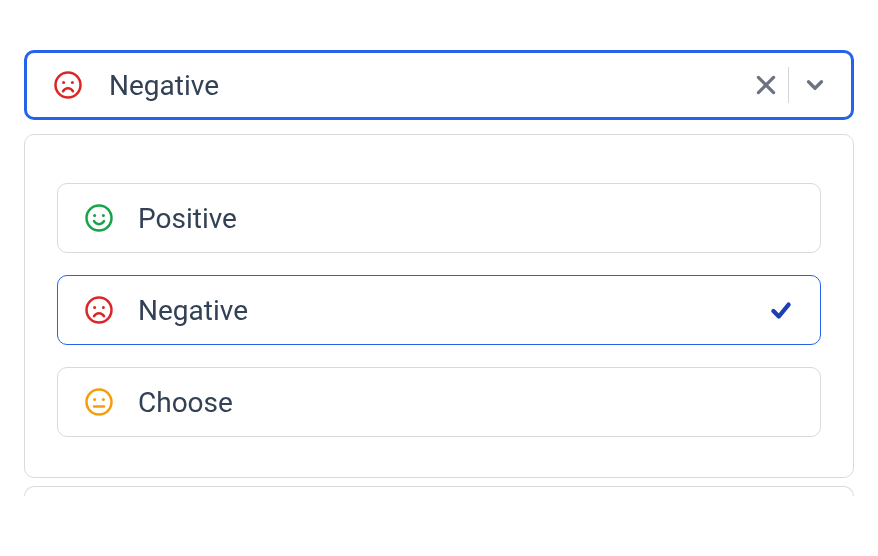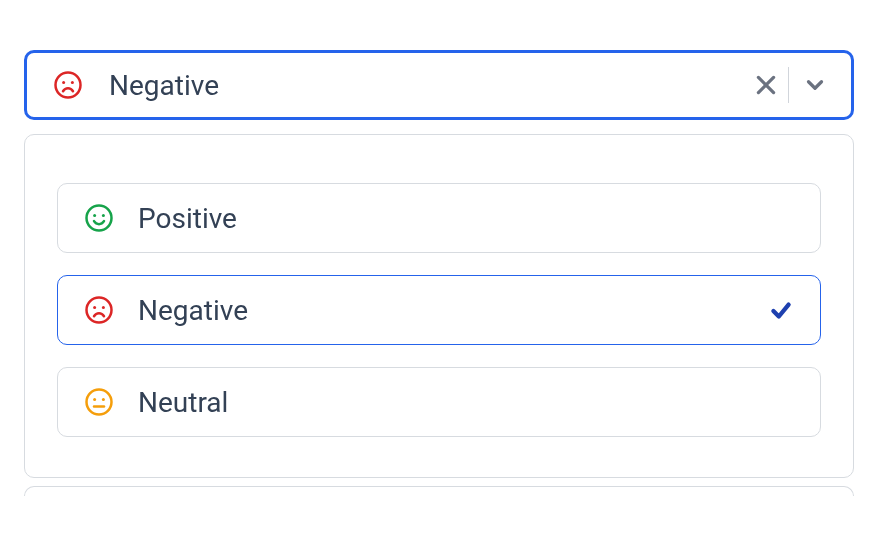--- a/index.html
+++ b/index.html
@@ -119,19 +119,19 @@
       </span>
     </div>
 
     <div class="option">
       <svg class="face orange" width="30" height="30" viewBox="0 0 24 24" fill="none" stroke="currentColor" stroke-width="2" stroke-linecap="round" stroke-linejoin="round">
         <circle cx="12" cy="12" r="10"></circle>
         <circle cx="8.5" cy="10" r="1.2" fill="currentColor" stroke="none"></circle>
         <circle cx="15.5" cy="10" r="1.2" fill="currentColor" stroke="none"></circle>
         <line x1="8" y1="15.5" x2="16" y2="15.5"></line>
       </svg>
-      <span class="label">Neutral</span>
+      <span class="label">Choose</span>
     </div>
 
   </div>
 
   <div class="below-hint"></div>
 </div>
 
 </body></html>

